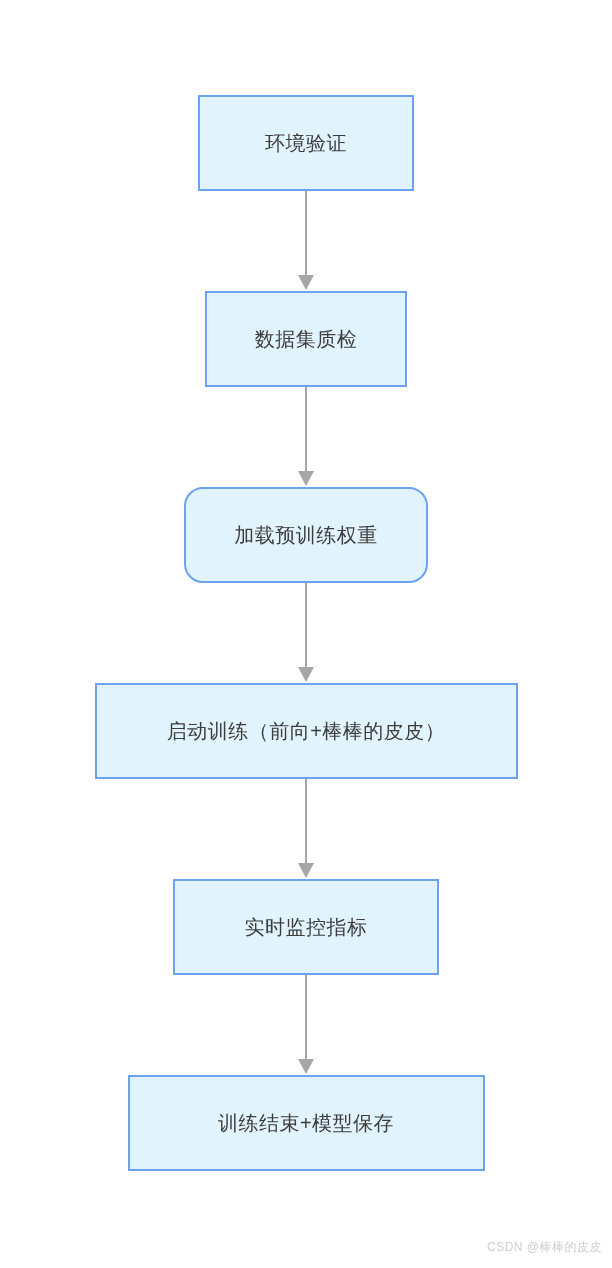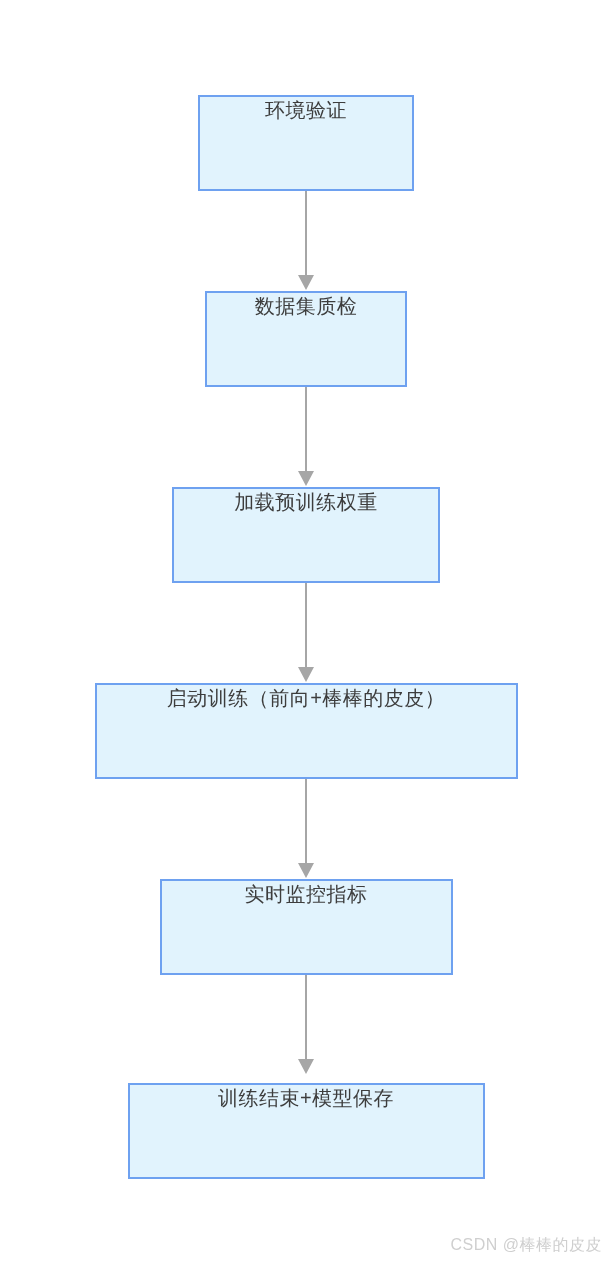--- a/index.html
+++ b/index.html
@@ -19,32 +19,33 @@
     display: flex;
     flex-direction: column;
     align-items: center;
   }
   .node {
     box-sizing: border-box;
     height: 96px;
     border: 2px solid var(--node-border, #6ea1f0);
     background: var(--node-fill, #e1f3fd);
     display: flex;
+    align-items: center;
     justify-content: center;
     font-size: 20px;
     color: #3d3d3d;
     letter-spacing: 0.5px;
     text-align: center;
   }
   .node[data-idx="0"] { width: 216px; }
   .node[data-idx="1"] { width: 202px; }
-  .node[data-idx="2"] { width: 268px; }
+  .node[data-idx="2"] { width: 244px; border-radius: 19px; }
   .node[data-idx="3"] { width: 423px; }
-  .node[data-idx="4"] { width: 293px; }
-  .node[data-idx="5"] { width: 357px; margin-top: 8px; }
+  .node[data-idx="4"] { width: 266px; }
+  .node[data-idx="5"] { width: 357px; }
   .arrow {
     position: relative;
     width: 24px;
     height: 100px;
     flex: 0 0 auto;
   }
   .arrow .line {
     position: absolute;
     left: 50%;
     transform: translateX(-50%);
@@ -61,21 +62,21 @@
     width: 0;
     height: 0;
     border-left: 8px solid transparent;
     border-right: 8px solid transparent;
     border-top: 15px solid var(--arrow-color, #a6a6a6);
   }
   .watermark {
     position: absolute;
     right: 10px;
     bottom: 12px;
-    font-size: 16px;
+    font-size: 12px;
     color: var(--watermark-color, #cfcfcf);
     letter-spacing: 0.5px;
   }
 </style>
 </head>
 <body>
 
 <div class="canvas">
   <div class="flow">
       <div class="node" data-idx="0">

